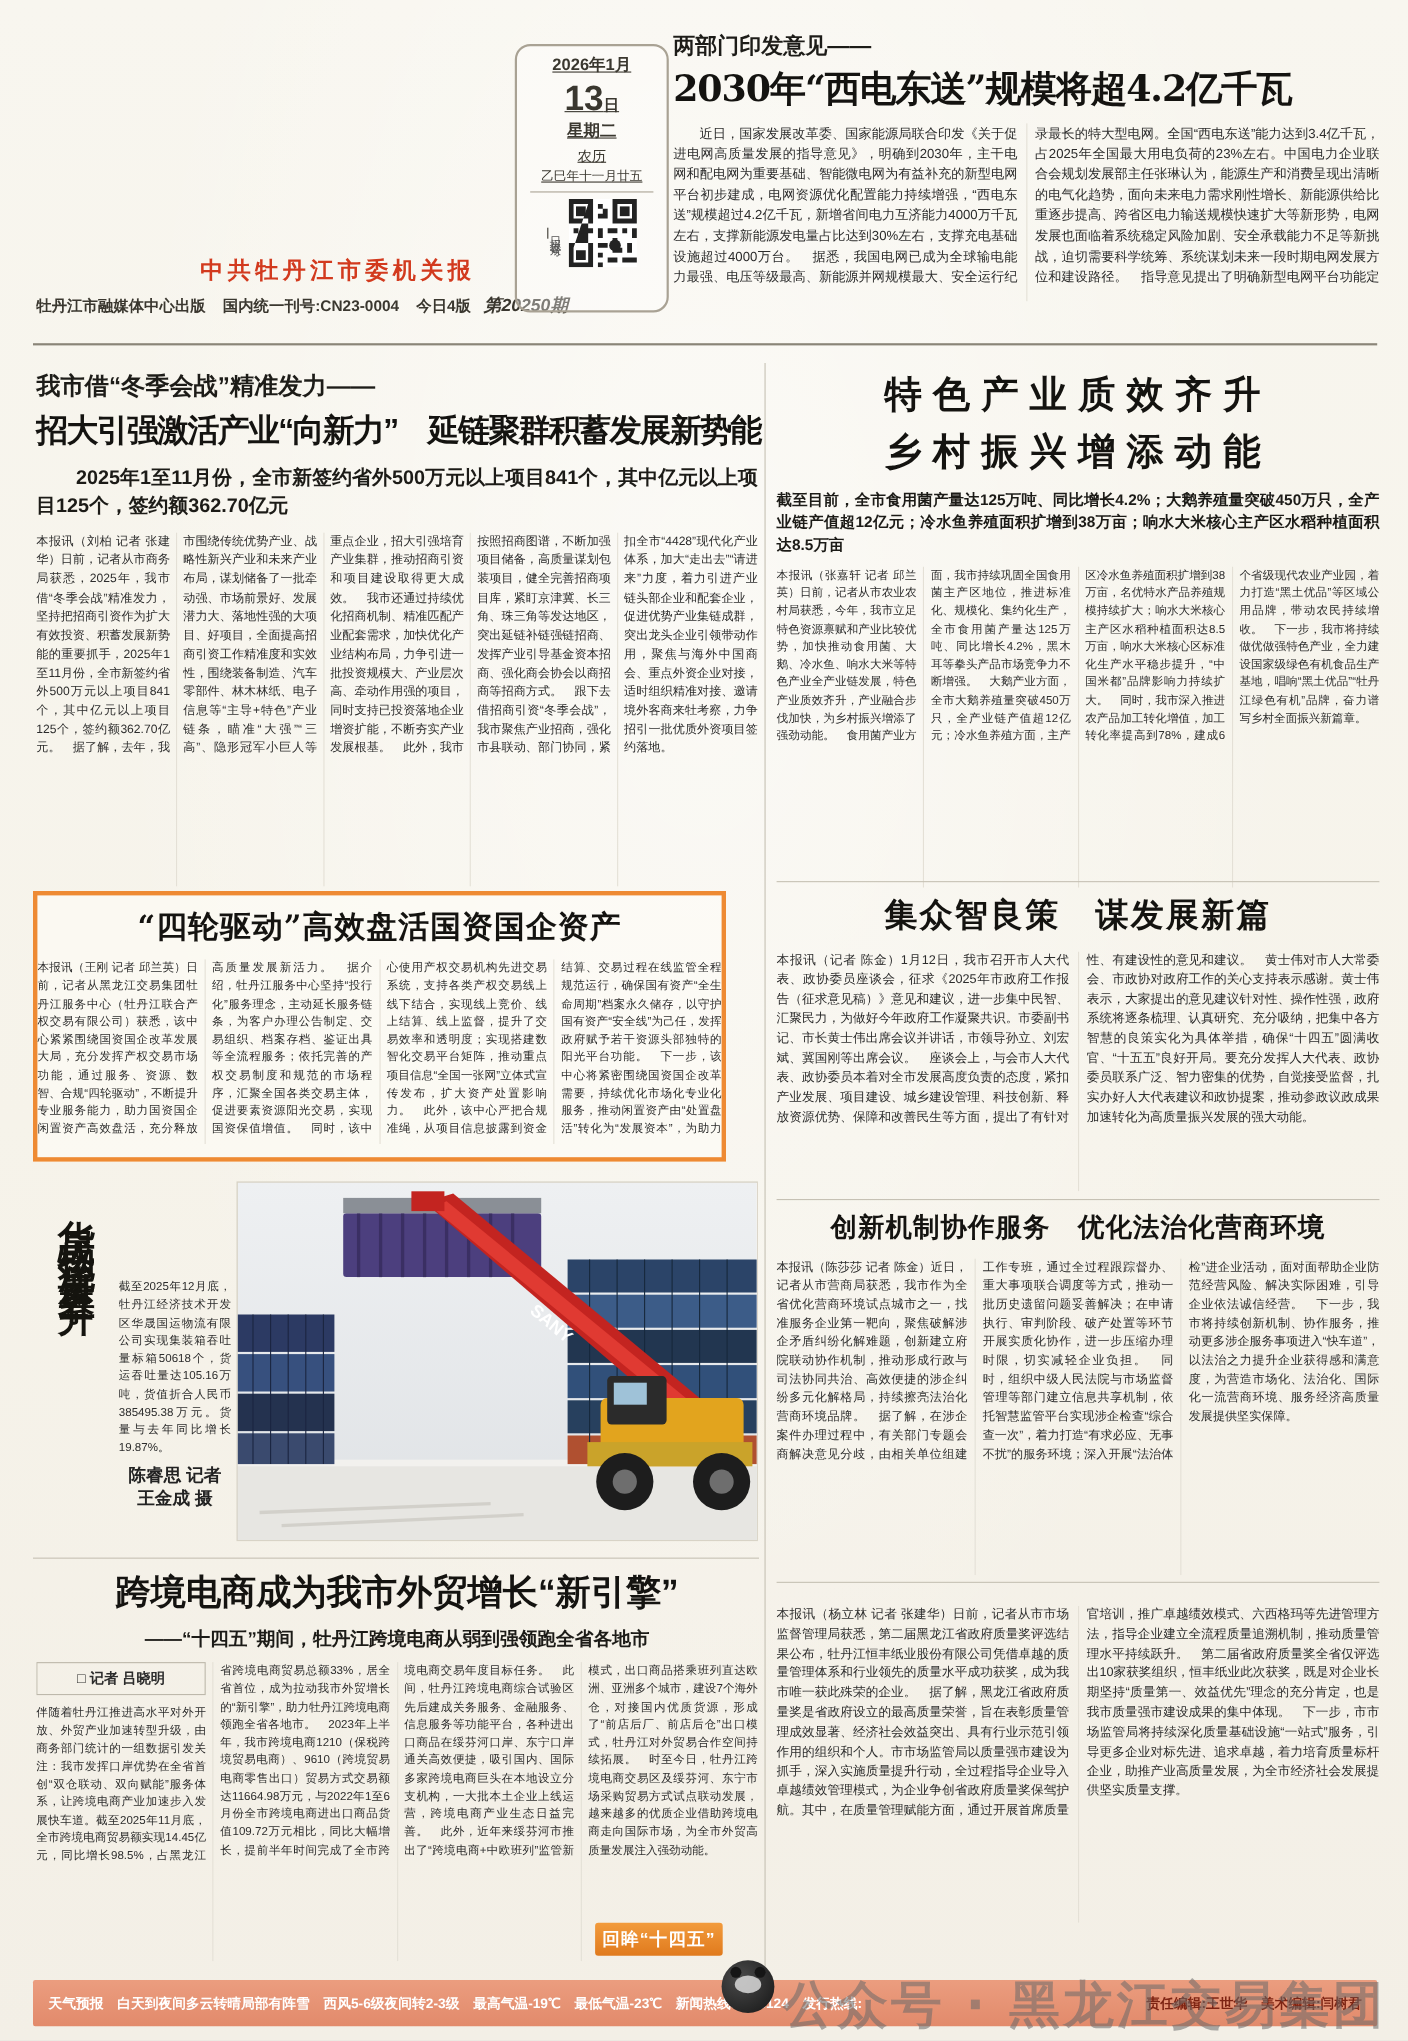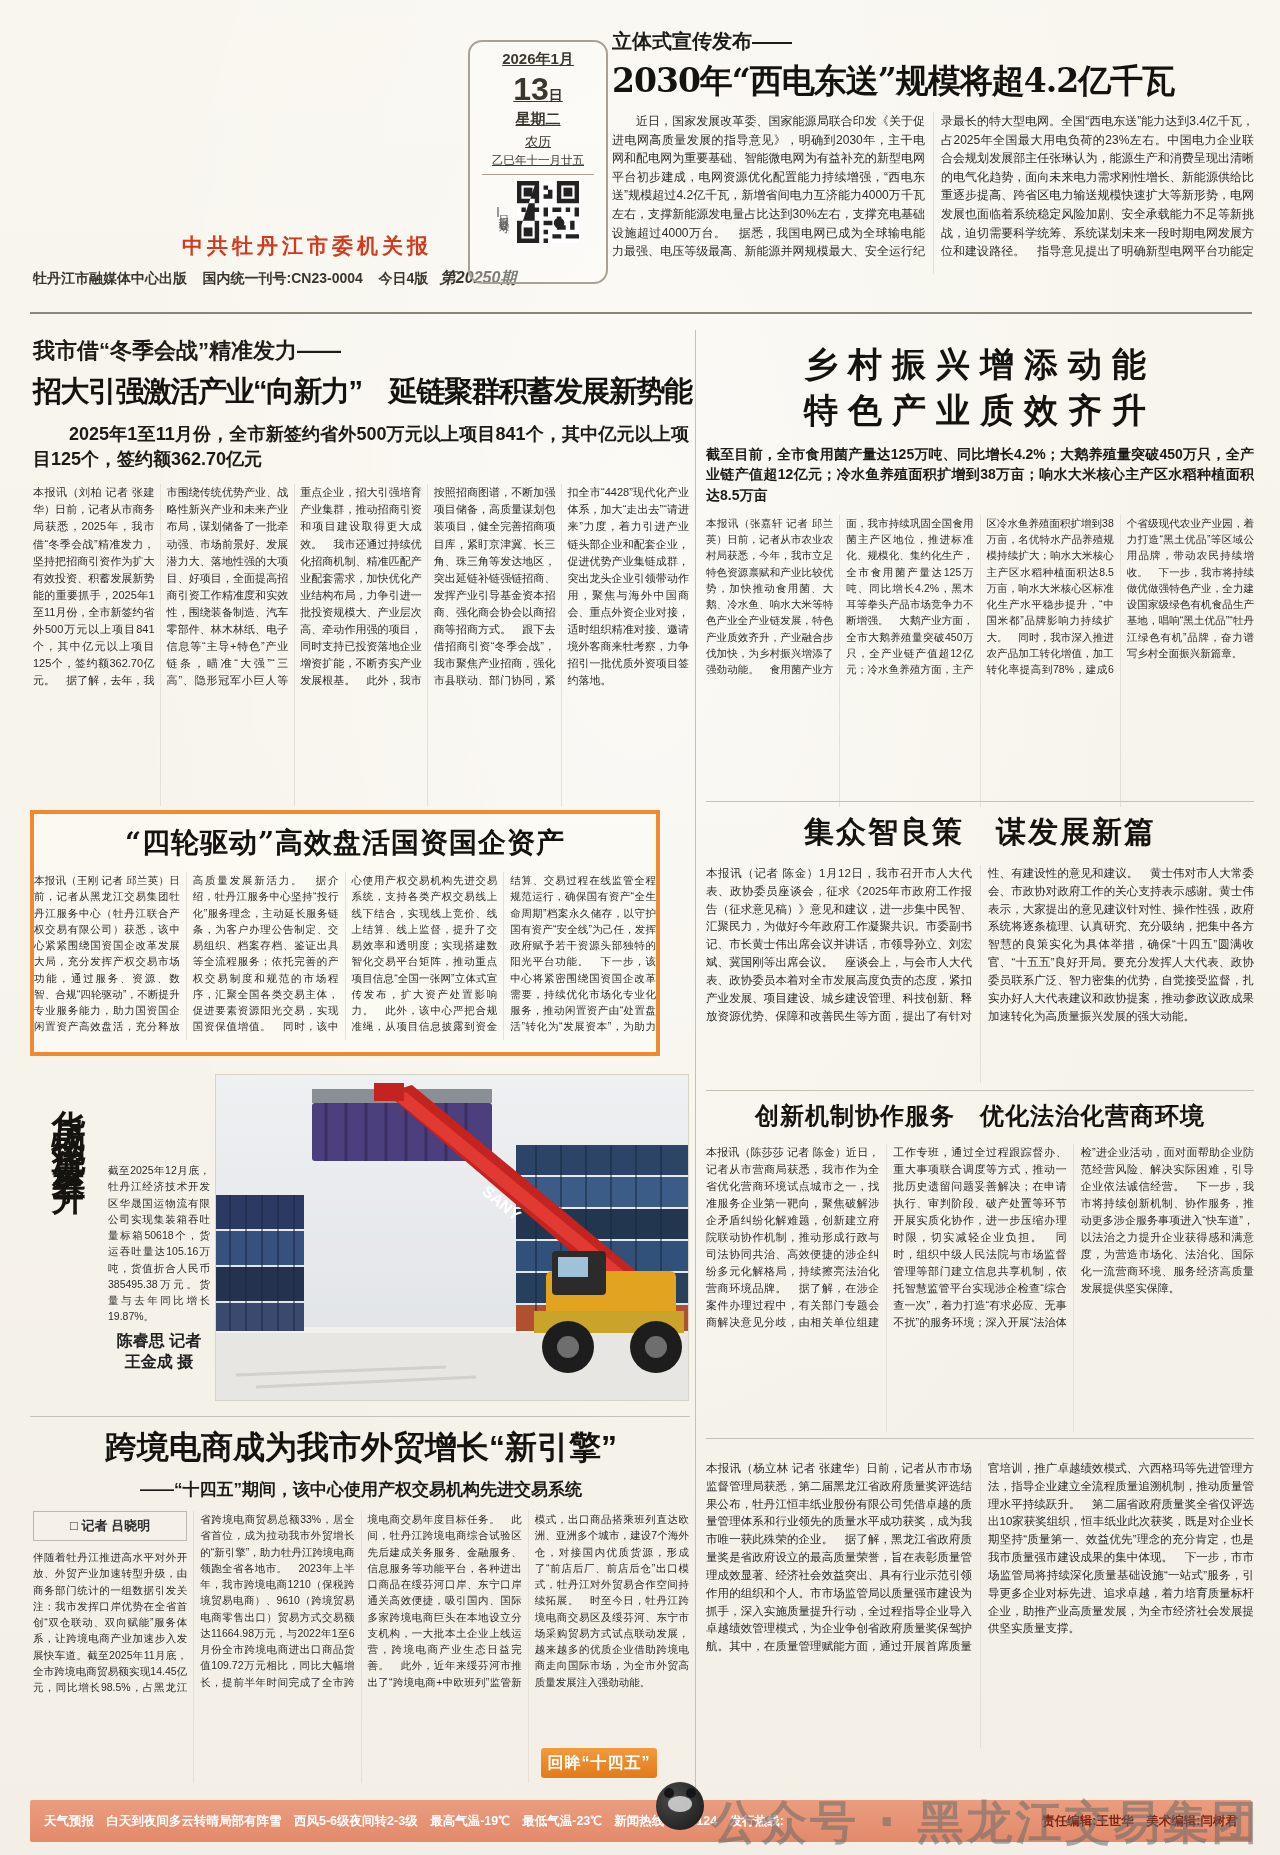--- a/index.html
+++ b/index.html
@@ -90,21 +90,21 @@
         <rect x="1.5" y="1.5" width="2" height="2" fill="#222"></rect>
         <rect x="10.5" y="1.5" width="2" height="2" fill="#222"></rect>
         <rect x="1.5" y="10.5" width="2" height="2" fill="#222"></rect>
         <path fill="#222" d="M6 1h1v1H6zM7 2h1v1H7zM6 3h2v1H6zM1 6h1v1H1zM3 6h2v1H3zM6 6h1v2H6zM8 6h2v1H8zM11 6h1v1h-1zM13 6h1v2h-1zM2 7h1v1H2zM9 8h1v1H9zM6 9h2v1H6zM9 10h2v1H9zM12 9h1v2h-1zM6 11h1v1H6zM8 12h2v1H8zM11 12h3v1h-3zM6 13h1v1H6z"></path>
         <circle cx="9.5" cy="9.5" r="1.2" fill="#222"></circle>
       </svg>
     </div>
   </div>
 
   <div class="abs" style="left:612px;top:28px;width:642px;">
-    <div class="kicker" style="font-size:20px;">立体式宣传发布——</div>
+    <div class="kicker" style="font-size:20px;">两部门印发意见——</div>
     <div class="headline-serif" style="font-size:33px;margin-top:4px;letter-spacing:-1px;">2030年“西电东送”规模将超4.2亿千瓦</div>
     <div class="bodytxt jt indent cols2" style="margin-top:8px;height:162px;font-size:12px;">近日，国家发展改革委、国家能源局联合印发《关于促进电网高质量发展的指导意见》，明确到2030年，主干电网和配电网为重要基础、智能微电网为有益补充的新型电网平台初步建成，电网资源优化配置能力持续增强，“西电东送”规模超过4.2亿千瓦，新增省间电力互济能力4000万千瓦左右，支撑新能源发电量占比达到30%左右，支撑充电基础设施超过4000万台。　据悉，我国电网已成为全球输电能力最强、电压等级最高、新能源并网规模最大、安全运行纪录最长的特大型电网。全国“西电东送”能力达到3.4亿千瓦，占2025年全国最大用电负荷的23%左右。中国电力企业联合会规划发展部主任张琳认为，能源生产和消费呈现出清晰的电气化趋势，面向未来电力需求刚性增长、新能源供给比重逐步提高、跨省区电力输送规模快速扩大等新形势，电网发展也面临着系统稳定风险加剧、安全承载能力不足等新挑战，迫切需要科学统筹、系统谋划未来一段时期电网发展方位和建设路径。　指导意见提出了明确新型电网平台功能定位、加强各级电网统一规划建设、构建新型电力调度体系等7方面任务举措，其中提到，落实国家重大战略部署，适度超前、不过度超前开展电网投资建设，加大存量电网改造力度，鼓励引导民间资本参与电网投资建设。（据《人民日报》）</div>
   </div>
 
   <div class="abs rule-h" style="left:30px;top:312px;width:1222px;"></div>
 
   <div class="abs rule-v" style="left:695px;top:330px;height:1458px;"></div>
 
   <div class="abs" style="left:33px;top:336px;width:656px;">
     <div class="kicker" style="font-size:22px;">我市借“冬季会战”精准发力——</div>
@@ -112,22 +112,22 @@
     <div class="jt indent" style="font-size:18px;font-weight:700;margin-top:10px;line-height:1.4;color:#1c1b17;">2025年1至11月份，全市新签约省外500万元以上项目841个，其中亿元以上项目125个，签约额362.70亿元</div>
     <div class="bodytxt jt cols5" style="margin-top:12px;height:322px;">本报讯（刘柏 记者 张建华）日前，记者从市商务局获悉，2025年，我市借“冬季会战”精准发力，坚持把招商引资作为扩大有效投资、积蓄发展新势能的重要抓手，2025年1至11月份，全市新签约省外500万元以上项目841个，其中亿元以上项目125个，签约额362.70亿元。　据了解，去年，我市围绕传统优势产业、战略性新兴产业和未来产业布局，谋划储备了一批牵动强、市场前景好、发展潜力大、落地性强的大项目、好项目，全面提高招商引资工作精准度和实效性，围绕装备制造、汽车零部件、林木林纸、电子信息等“主导+特色”产业链条，瞄准“大强”“三高”、隐形冠军小巨人等重点企业，招大引强培育产业集群，推动招商引资和项目建设取得更大成效。　我市还通过持续优化招商机制、精准匹配产业配套需求，加快优化产业结构布局，力争引进一批投资规模大、产业层次高、牵动作用强的项目，同时支持已投资落地企业增资扩能，不断夯实产业发展根基。　此外，我市按照招商图谱，不断加强项目储备，高质量谋划包装项目，健全完善招商项目库，紧盯京津冀、长三角、珠三角等发达地区，突出延链补链强链招商、发挥产业引导基金资本招商、强化商会协会以商招商等招商方式。　跟下去借招商引资“冬季会战”，我市聚焦产业招商，强化市县联动、部门协同，紧扣全市“4428”现代化产业体系，加大“走出去”“请进来”力度，着力引进产业链头部企业和配套企业，促进优势产业集链成群，突出龙头企业引领带动作用，聚焦与海外中国商会、重点外资企业对接，适时组织精准对接、邀请境外客商来牡考察，力争招引一批优质外资项目签约落地。</div>
   </div>
 
   <div class="abs orange-box" style="left:30px;top:810px;width:622px;height:218px;padding:10px 0;">
     <div class="headline-serif center" style="font-size:28px;letter-spacing:1px;">“四轮驱动”高效盘活国资国企资产</div>
     <div class="bodytxt jt cols4" style="margin-top:10px;height:168px;font-size:10.5px;">本报讯（王刚 记者 邱兰英）日前，记者从黑龙江交易集团牡丹江服务中心（牡丹江联合产权交易有限公司）获悉，该中心紧紧围绕国资国企改革发展大局，充分发挥产权交易市场功能，通过服务、资源、数智、合规“四轮驱动”，不断提升专业服务能力，助力国资国企闲置资产高效盘活，充分释放高质量发展新活力。　据介绍，牡丹江服务中心坚持“投行化”服务理念，主动延长服务链条，为客户办理公告制定、交易组织、档案存档、鉴证出具等全流程服务；依托完善的产权交易制度和规范的市场程序，汇聚全国各类交易主体，促进要素资源阳光交易，实现国资保值增值。　同时，该中心使用产权交易机构先进交易系统，支持各类产权交易线上线下结合，实现线上竞价、线上结算、线上监督，提升了交易效率和透明度；实现搭建数智化交易平台矩阵，推动重点项目信息“全国一张网”立体式宣传发布，扩大资产处置影响力。　此外，该中心严把合规准绳，从项目信息披露到资金结算、交易过程在线监管全程规范运行，确保国有资产“全生命周期”档案永久储存，以守护国有资产“安全线”为己任，发挥政府赋予若干资源头部独特的阳光平台功能。　下一步，该中心将紧密围绕国资国企改革需要，持续优化市场化专业化服务，推动闲置资产由“处置盘活”转化为“发展资本”，为助力牡丹江经济高质量发展贡献力量。</div>
   </div>
 
   <div class="abs" style="left:706px;top:336px;width:548px;">
+    <div class="headline-serif center" style="font-size:34px;letter-spacing:10px;">特色产业质效齐升</div>
     <div class="headline-serif center" style="font-size:34px;letter-spacing:10px;margin-top:6px;">乡村振兴增添动能</div>
-    <div class="headline-serif center" style="font-size:34px;letter-spacing:10px;">特色产业质效齐升</div>
     <div class="jt" style="font-size:14px;font-weight:700;margin-top:10px;line-height:1.45;color:#1c1b17;">截至目前，全市食用菌产量达125万吨、同比增长4.2%；大鹅养殖量突破450万只，全产业链产值超12亿元；冷水鱼养殖面积扩增到38万亩；响水大米核心主产区水稻种植面积达8.5万亩</div>
     <div class="bodytxt jt cols4" style="margin-top:10px;height:292px;font-size:10.5px;">本报讯（张嘉轩 记者 邱兰英）日前，记者从市农业农村局获悉，今年，我市立足特色资源禀赋和产业比较优势，加快推动食用菌、大鹅、冷水鱼、响水大米等特色产业全产业链发展，特色产业质效齐升，产业融合步伐加快，为乡村振兴增添了强劲动能。　食用菌产业方面，我市持续巩固全国食用菌主产区地位，推进标准化、规模化、集约化生产，全市食用菌产量达125万吨、同比增长4.2%，黑木耳等拳头产品市场竞争力不断增强。　大鹅产业方面，全市大鹅养殖量突破450万只，全产业链产值超12亿元；冷水鱼养殖方面，主产区冷水鱼养殖面积扩增到38万亩，名优特水产品养殖规模持续扩大；响水大米核心主产区水稻种植面积达8.5万亩，响水大米核心区标准化生产水平稳步提升，“中国米都”品牌影响力持续扩大。　同时，我市深入推进农产品加工转化增值，加工转化率提高到78%，建成6个省级现代农业产业园，着力打造“黑土优品”等区域公用品牌，带动农民持续增收。　下一步，我市将持续做优做强特色产业，全力建设国家级绿色有机食品生产基地，唱响“黑土优品”“牡丹江绿色有机”品牌，奋力谱写乡村全面振兴新篇章。</div>
   </div>
 
   <div class="abs rule-thin" style="left:706px;top:801px;width:548px;"></div>
 
   <div class="abs" style="left:706px;top:812px;width:548px;">
     <div class="headline-serif center" style="font-size:30px;letter-spacing:2px;">集众智良策　谋发展新篇</div>
     <div class="bodytxt jt cols2" style="margin-top:12px;height:218px;font-size:11.5px;">本报讯（记者 陈金）1月12日，我市召开市人大代表、政协委员座谈会，征求《2025年市政府工作报告（征求意见稿）》意见和建议，进一步集中民智、汇聚民力，为做好今年政府工作凝聚共识。市委副书记、市长黄士伟出席会议并讲话，市领导孙立、刘宏斌、冀国刚等出席会议。　座谈会上，与会市人大代表、政协委员本着对全市发展高度负责的态度，紧扣产业发展、项目建设、城乡建设管理、科技创新、释放资源优势、保障和改善民生等方面，提出了有针对性、有建设性的意见和建议。　黄士伟对市人大常委会、市政协对政府工作的关心支持表示感谢。黄士伟表示，大家提出的意见建议针对性、操作性强，政府系统将逐条梳理、认真研究、充分吸纳，把集中各方智慧的良策实化为具体举措，确保“十四五”圆满收官、“十五五”良好开局。要充分发挥人大代表、政协委员联系广泛、智力密集的优势，自觉接受监督，扎实办好人大代表建议和政协提案，推动参政议政成果加速转化为高质量振兴发展的强大动能。</div>
   </div>
@@ -231,21 +231,21 @@
       <g stroke="#d2d0ca" stroke-width="3">
         <line x1="20" y1="300" x2="230" y2="292"></line>
           <line x1="40" y1="312" x2="260" y2="302"></line>
       </g>
     </svg>
   </div>
 
   <div class="abs rule-thin" style="left:30px;top:1416px;width:660px;"></div>
   <div class="abs" style="left:33px;top:1426px;width:656px;">
     <div class="headline-sans center" style="font-size:32px;letter-spacing:0px;">跨境电商成为我市外贸增长“新引擎”</div>
-    <div class="center" style="font-size:17px;font-weight:700;margin-top:8px;color:#1c1b17;">——“十四五”期间，该中心使用产权交易机构先进交易系统</div>
+    <div class="center" style="font-size:17px;font-weight:700;margin-top:8px;color:#1c1b17;">——“十四五”期间，牡丹江跨境电商从弱到强领跑全省各地市</div>
     <div class="bodytxt jt cols4" style="margin-top:10px;height:272px;font-size:10.5px;">
       <div class="center byline-b" style="font-size:13px;margin-bottom:8px;border:1px solid #bdb8ab;padding:4px 0;">□ 记者 吕晓明</div>
       <span>伴随着牡丹江推进高水平对外开放、外贸产业加速转型升级，由商务部门统计的一组数据引发关注：我市发挥口岸优势在全省首创“双仓联动、双向赋能”服务体系，让跨境电商产业加速步入发展快车道。截至2025年11月底，全市跨境电商贸易额实现14.45亿元，同比增长98.5%，占黑龙江省跨境电商贸易总额33%，居全省首位，成为拉动我市外贸增长的“新引擎”，助力牡丹江跨境电商领跑全省各地市。　2023年上半年，我市跨境电商1210（保税跨境贸易电商）、9610（跨境贸易电商零售出口）贸易方式交易额达11664.98万元，与2022年1至6月份全市跨境电商进出口商品货值109.72万元相比，同比大幅增长，提前半年时间完成了全市跨境电商交易年度目标任务。　此间，牡丹江跨境电商综合试验区先后建成关务服务、金融服务、信息服务等功能平台，各种进出口商品在绥芬河口岸、东宁口岸通关高效便捷，吸引国内、国际多家跨境电商巨头在本地设立分支机构，一大批本土企业上线运营，跨境电商产业生态日益完善。　此外，近年来绥芬河市推出了“跨境电商+中欧班列”监管新模式，出口商品搭乘班列直达欧洲、亚洲多个城市，建设7个海外仓，对接国内优质货源，形成了“前店后厂、前店后仓”出口模式，牡丹江对外贸易合作空间持续拓展。　时至今日，牡丹江跨境电商交易区及绥芬河、东宁市场采购贸易方式试点联动发展，越来越多的优质企业借助跨境电商走向国际市场，为全市外贸高质量发展注入强劲动能。</span>
     </div>
     <div class="abs badge" style="left:508px;top:322px;width:116px;height:30px;">回眸“十四五”</div>
   </div>
 
   <div class="abs bottombar" style="left:30px;top:1800px;width:1194px;height:42px;">
     <span>天气预报　白天到夜间多云转晴局部有阵雪　西风5-6级夜间转2-3级　最高气温-19℃　最低气温-23℃　新闻热线:8278124　发行热线:</span>
     <span class="editors">责任编辑:王世华　美术编辑:闫树君</span>

